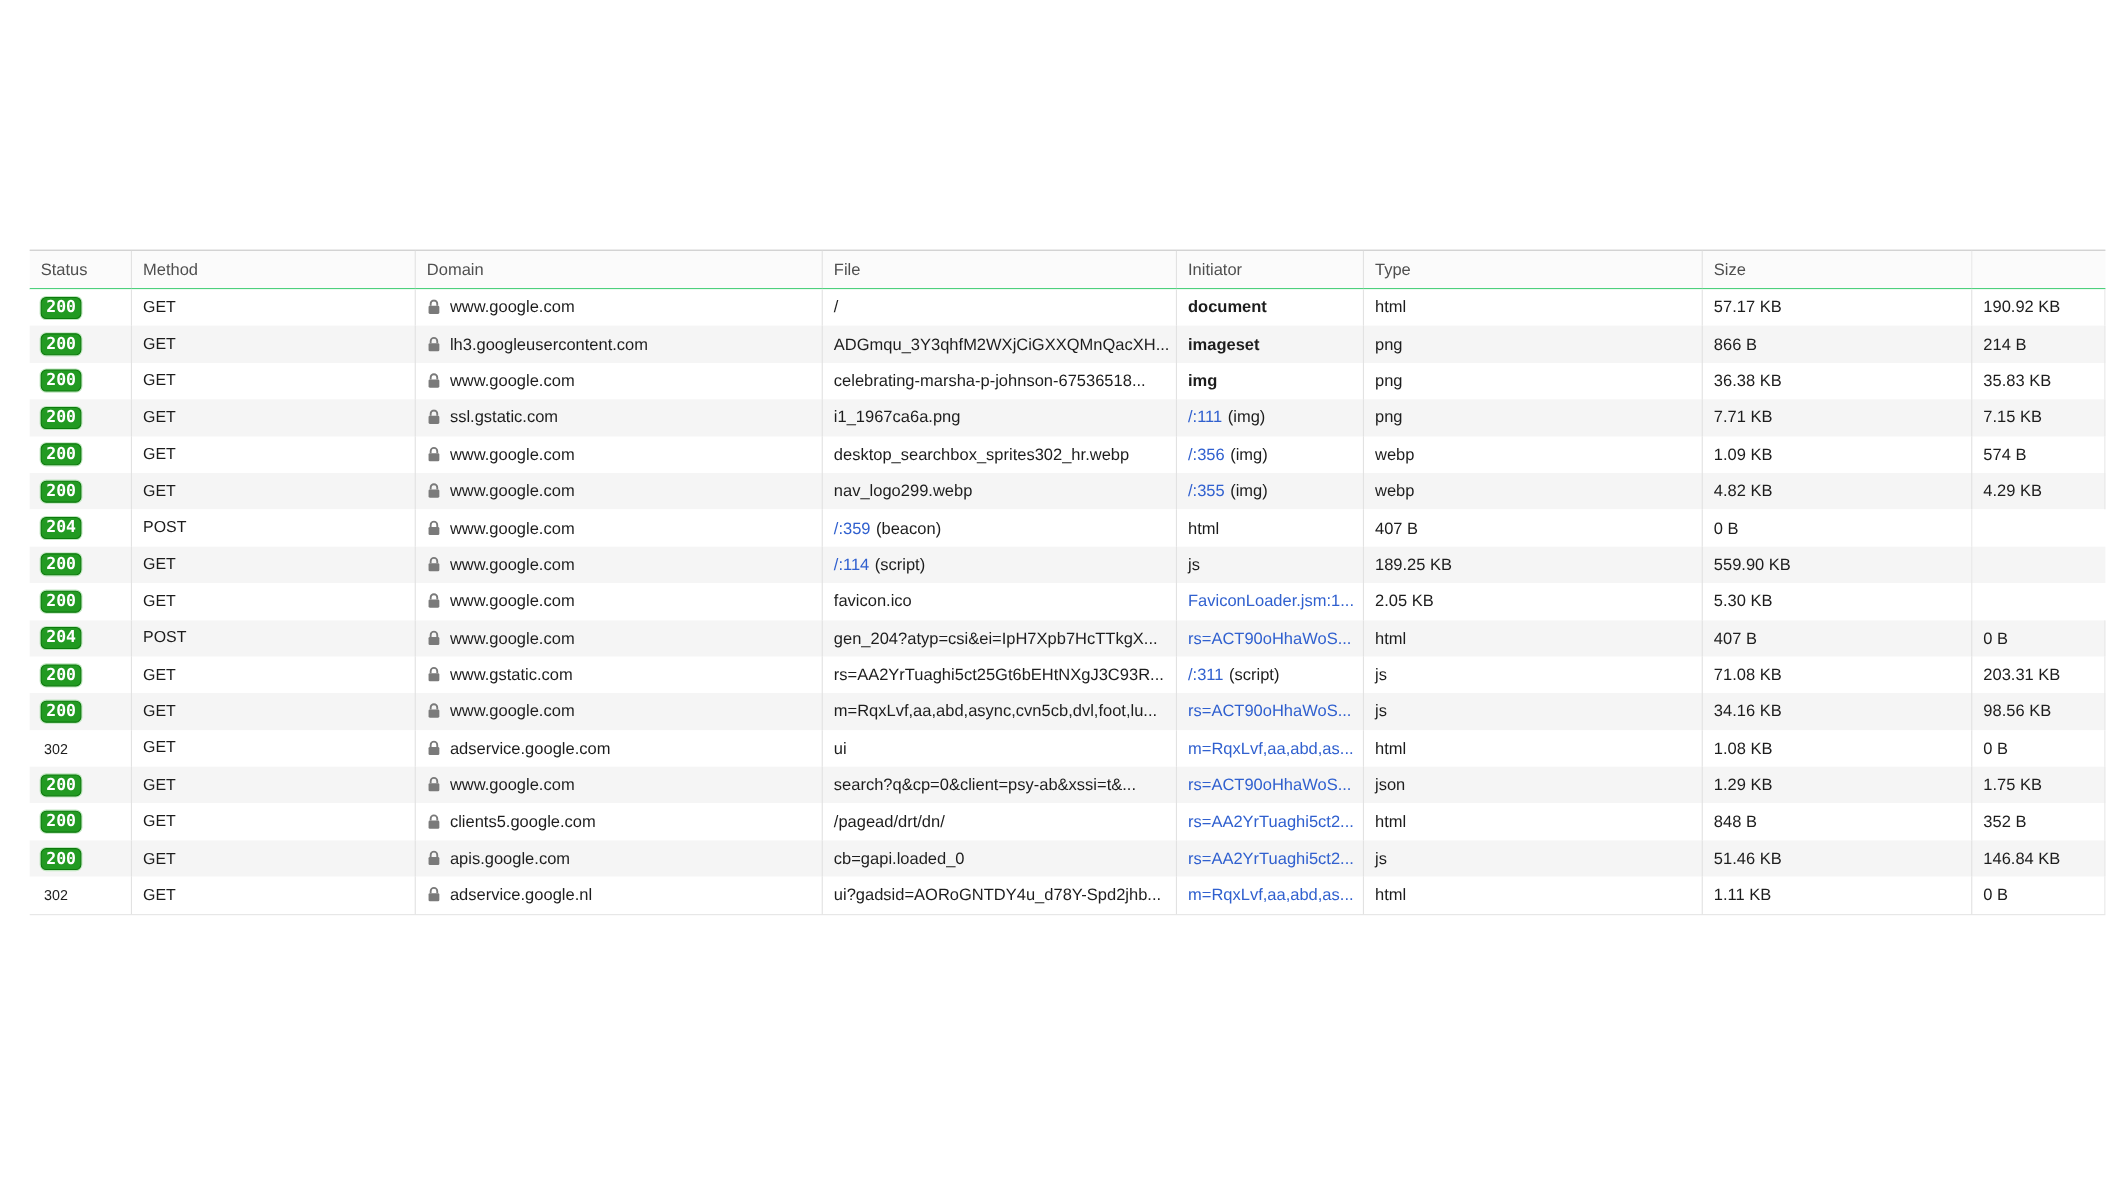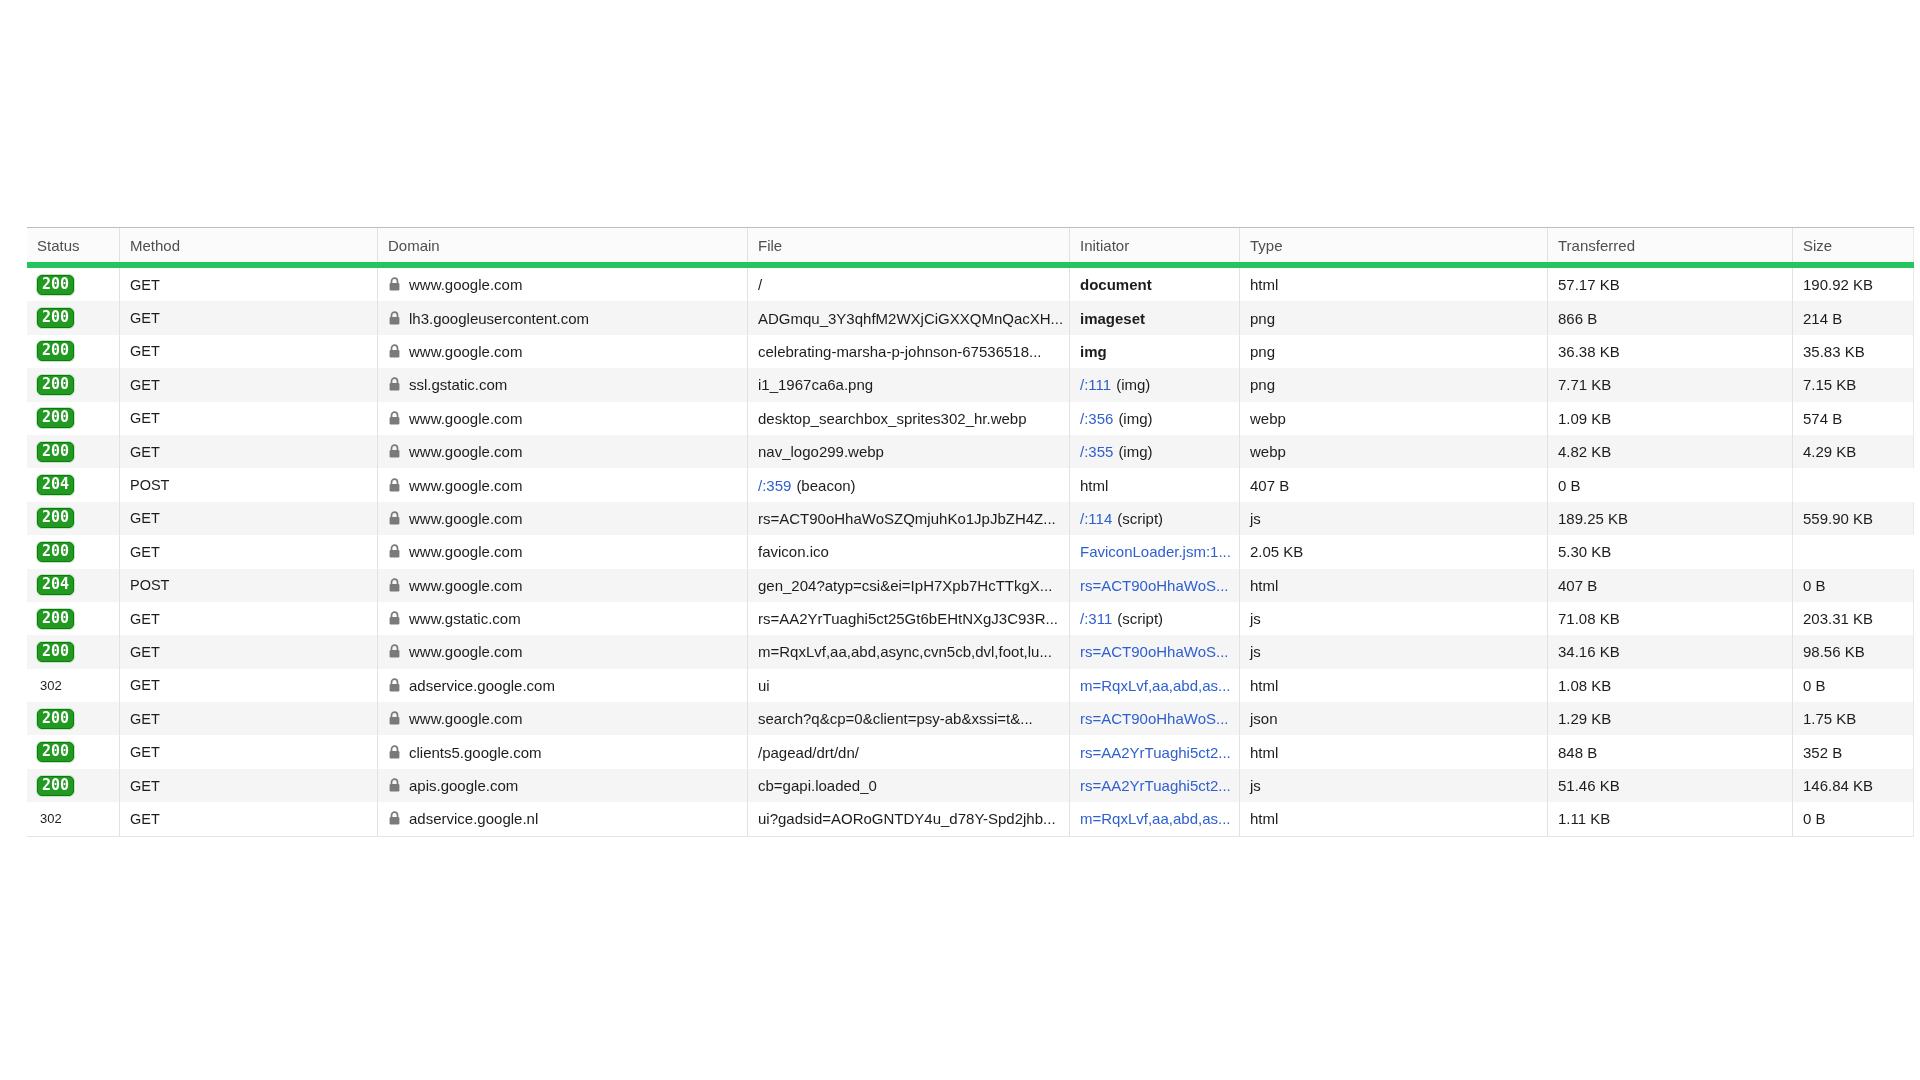--- a/index.html
+++ b/index.html
@@ -3,21 +3,21 @@
 <meta charset="utf-8">
 <style>
   html,body{margin:0;padding:0;background:#ffffff;width:1920px;height:1080px;overflow:hidden;
             font-family:"Liberation Sans",sans-serif;}
   .stage{position:relative;width:1920px;height:1080px;background:#fff;}
   .table{position:absolute;left:27px;top:227px;width:1887px;
          border-top:1px solid #bdbdbd;font-size:15px;color:#1d1d1d;}
   .row,.header-row{display:grid;
     grid-template-columns:93px 258px 370px 322px 170px 308px 245px 121px;
     align-items:center;}
-  .header-row{height:34px;background:#fbfbfb;border-bottom:6px solid #22c55e;color:#4f4f4f;}
+  .header-row{height:34px;background:#fbfbfb;border-bottom:1px solid #22c55e;color:#4f4f4f;}
   .row{height:33.4px;background:#ffffff;}
   .row.striped{background:#f5f5f5;}
   .rows-wrap{border-bottom:1px solid #e3e3e3;}
   .cell{height:100%;display:flex;align-items:center;padding:0 6px 0 10px;
         white-space:nowrap;overflow:hidden;border-right:1px solid var(--sep,#e2e2e2);
         box-sizing:border-box;}
   .cell:last-child{border-right:1px solid #e9e9e9;}
   .hcell{font-size:15px;}
   .badge{display:inline-block;background:var(--badge-green,#229a22);border:1px solid #0c7a0c;
          color:#ffffff;font-family:"DejaVu Sans Mono",monospace;font-size:15px;font-weight:bold;
@@ -34,21 +34,20 @@
 
 <div class="stage">
   <div class="table">
     <div class="header-row" id="header-row">
         <div class="cell hcell">Status</div>
         <div class="cell hcell">Method</div>
         <div class="cell hcell">Domain</div>
         <div class="cell hcell">File</div>
         <div class="cell hcell">Initiator</div>
         <div class="cell hcell">Type</div>
-        <div class="cell hcell">Transferred</div>
         <div class="cell hcell">Size</div>
       </div>
     <div class="rows-wrap" id="rows-container">
         <div class="row">
           <div class="cell">
             <span class="badge">200</span>
           </div>
           <div class="cell">
             <span class="method">GET</span>
           </div>
@@ -278,23 +277,20 @@
             <span class="method">GET</span>
           </div>
           <div class="cell">
             <span class="lock">
               <svg width="13" height="15" viewBox="0 0 13 15">
                 <path d="M3.5 6 V4.2 a3 3 0 0 1 6 0 V6" fill="none" stroke="#7a7a7a" stroke-width="1.7"></path>
                 <rect x="1.6" y="6" width="9.8" height="7.4" rx="1.2" fill="#7a7a7a"></rect>
               </svg>
             </span>
             <span>www.google.com</span>
-          </div>
-          <div class="cell">
-            <span>rs=ACT90oHhaWoSZQmjuhKo1JpJbZH4Z...</span>
           </div>
           <div class="cell">
             <span class="link">/:114</span>
             <span class="suffix">(script)</span>
           </div>
           <div class="cell">
             <span>js</span>
           </div>
           <div class="cell">
             <span>189.25 KB</span>

